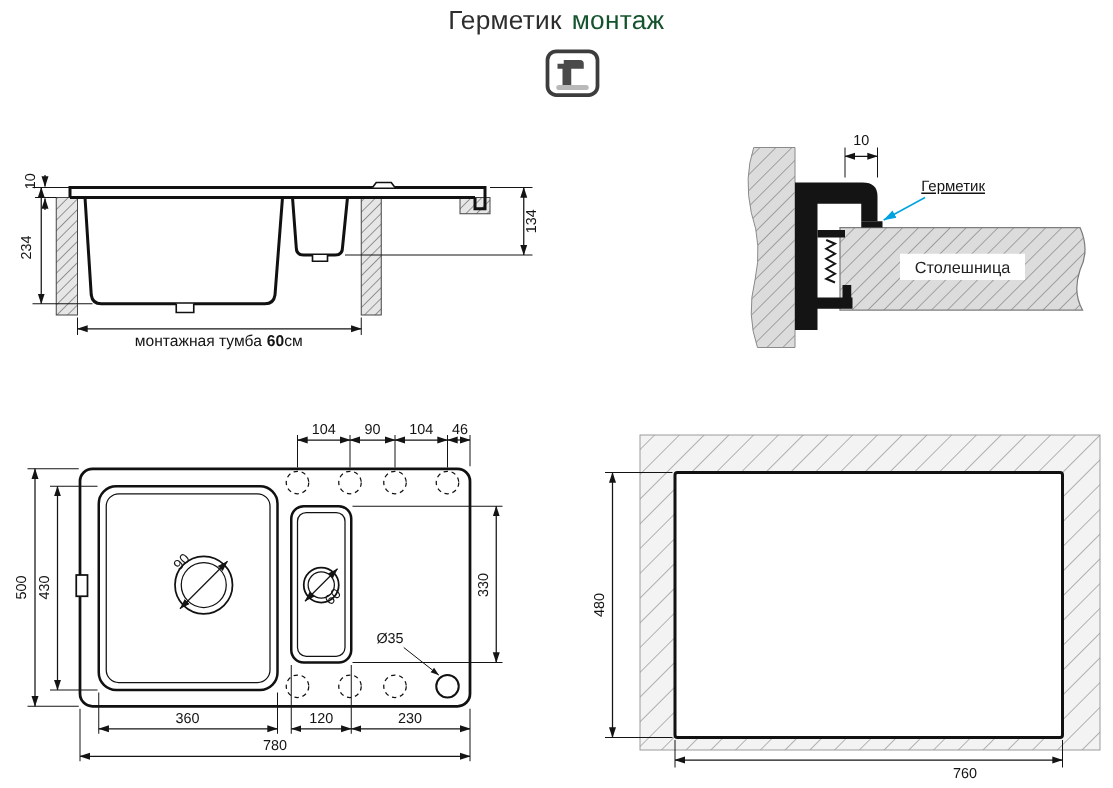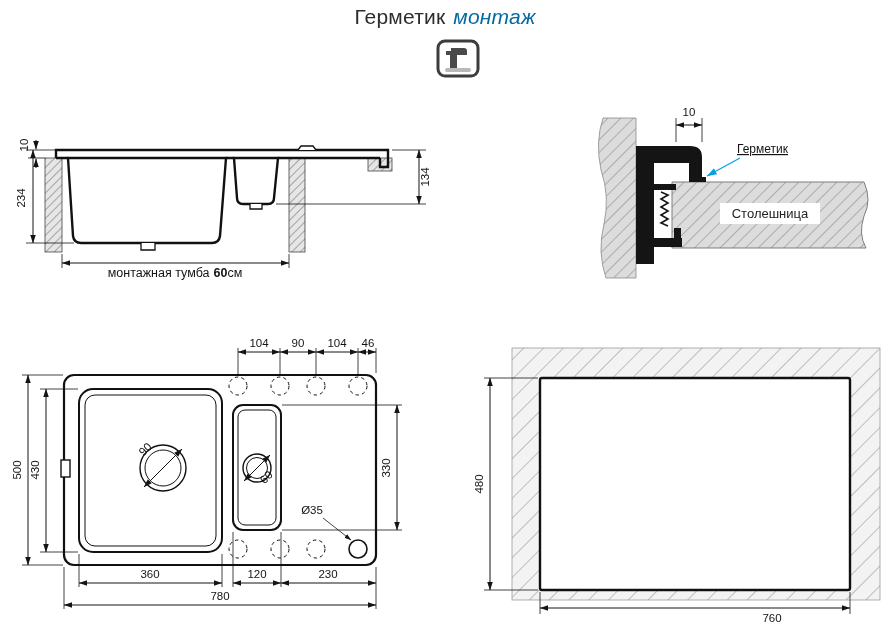--- a/index.html
+++ b/index.html
@@ -1,18 +1,18 @@
 <!DOCTYPE html>
 <html><head>
 <meta charset="utf-8">
 <style>
   html,body{margin:0;padding:0;background:#ffffff;}
   .canvas{position:relative;width:890px;height:630px;background:#fff;font-family:"Liberation Sans",sans-serif;overflow:hidden;}
   .title{position:absolute;top:5px;left:0;width:100%;text-align:center;font-size:21px;color:#2d2d2d;letter-spacing:.2px;}
-  .title .sub{color:#0369a1;margin-left:8px;font-style:italic;}
+  .title .sub{color:#14532d;margin-left:8px;}
   svg.sheet{position:absolute;top:0;left:0;}
   text{font-family:"Liberation Sans",sans-serif;fill:#141414;}
   .dim{font-size:11.5px;}
   .cab{font-size:12.5px;}
   .b{font-weight:bold;}
   .lbl{font-size:13px;fill:#222;}
   .blu{font-size:12px;text-decoration:underline;}
   .ext{stroke:#141414;stroke-width:0.8;fill:none;}
   .dln{stroke:#141414;stroke-width:1;fill:none;}
   .prof{stroke:#111;stroke-width:2.4;fill:none;}

